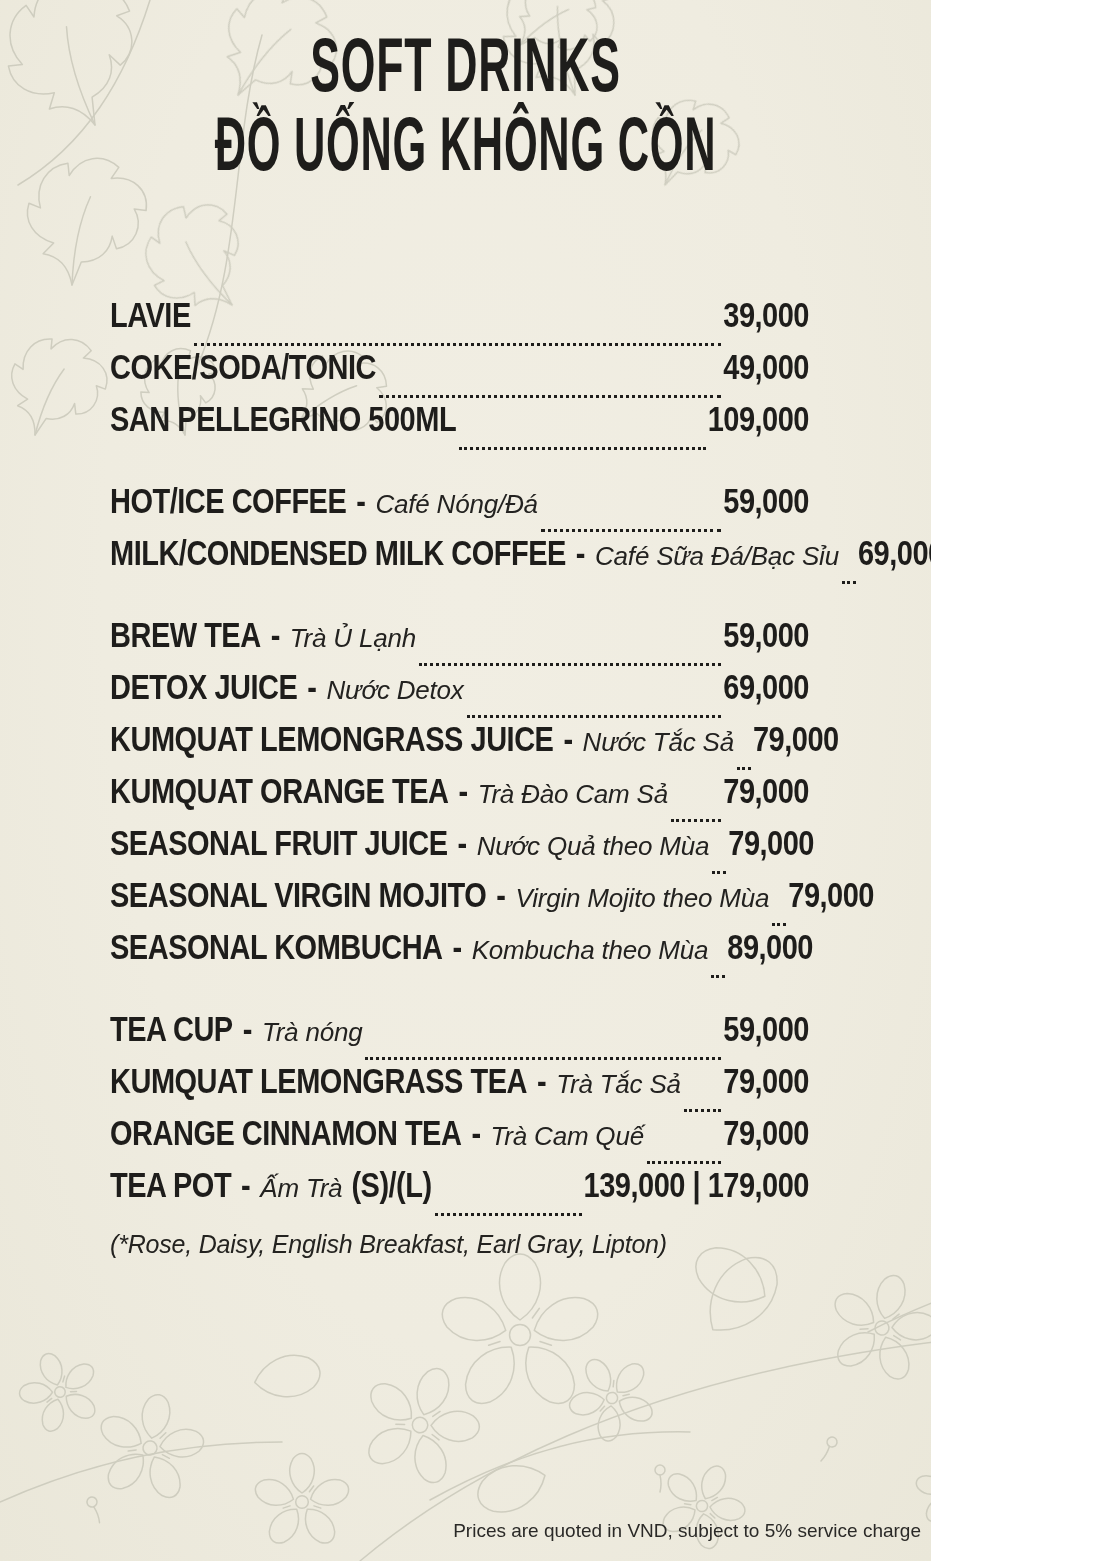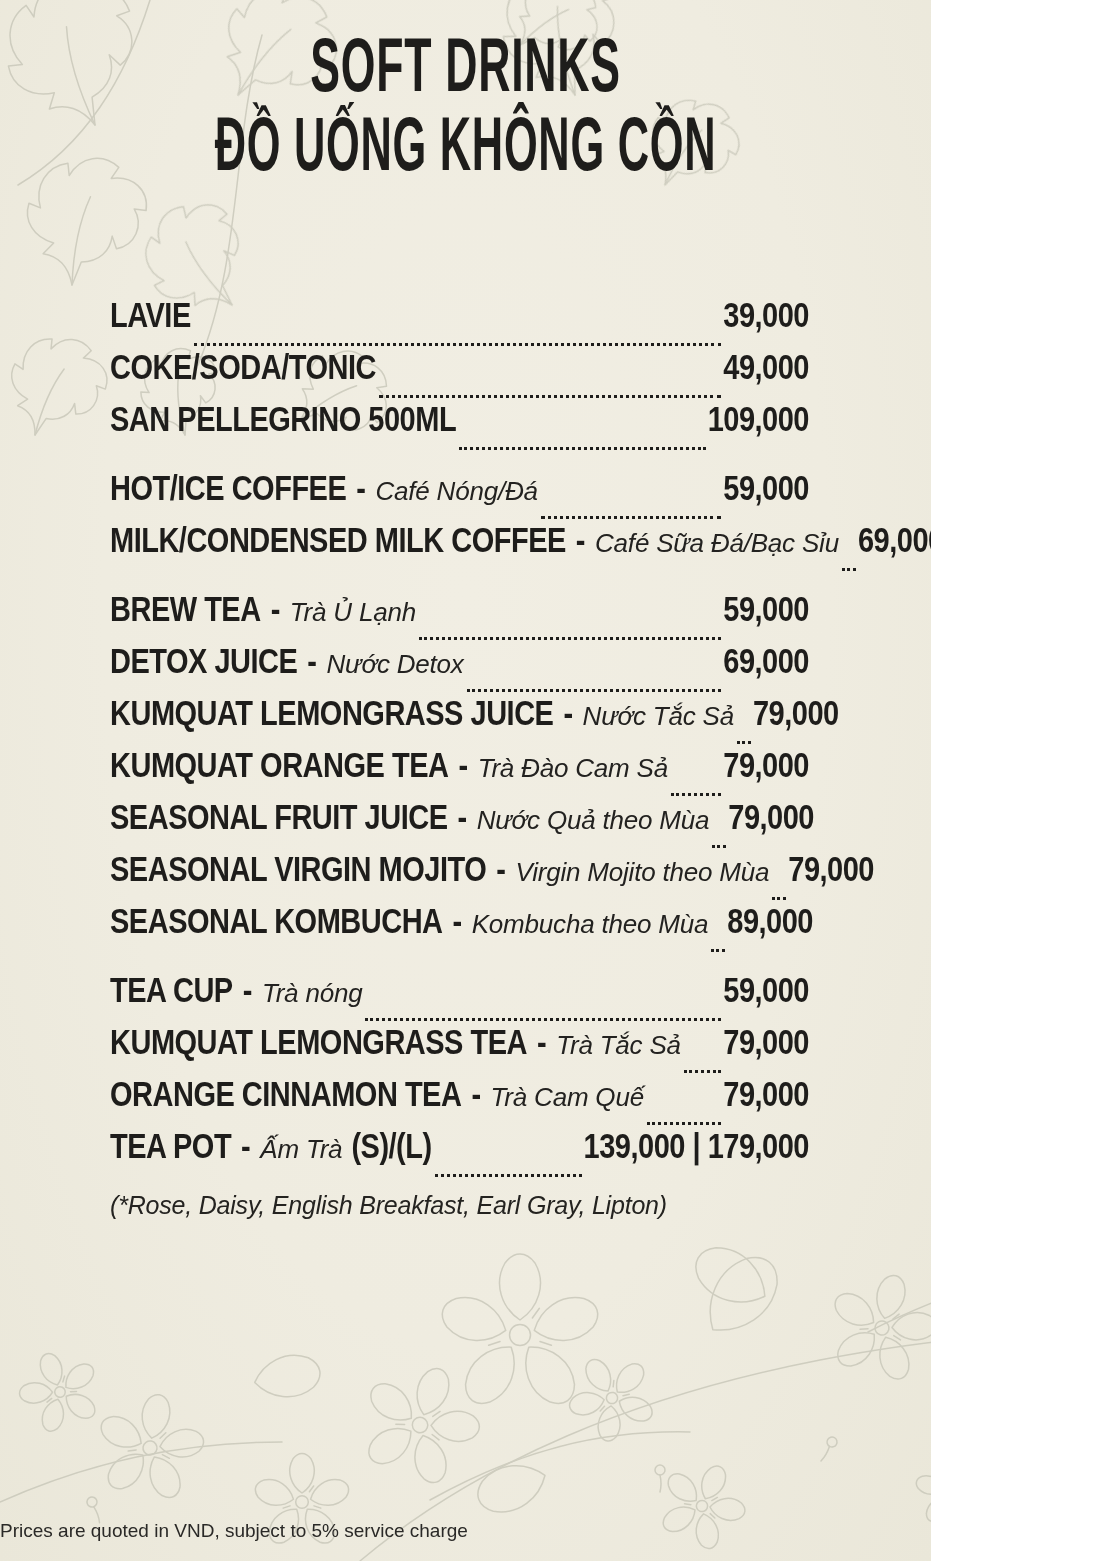--- a/index.html
+++ b/index.html
@@ -21,21 +21,21 @@
   .title-block{position:absolute;top:30px;left:0;width:100%;text-align:center;z-index:2;}
   .title-line{
     display:block;font-weight:700;font-size:62px;line-height:74px;
     letter-spacing:1px;white-space:nowrap;
   }
   .title-en{transform:scale(0.72,1.22);transform-origin:50% 60%;}
   .title-vi{transform:scale(0.70,1.22);transform-origin:50% 55%;margin-top:4px;}
 
   
   .menu{position:absolute;top:303px;left:110px;right:122px;z-index:2;}
-  .menu-group + .menu-group{margin-top:17px;}
+  .menu-group + .menu-group{margin-top:30px;}
   .menu-row{display:flex;align-items:baseline;height:52px;white-space:nowrap;}
   .row-name{display:inline-flex;align-items:baseline;white-space:nowrap;}
   .name-en,.name-suffix,.row-price,.name-sep{
     display:inline-block;font-weight:700;font-size:29px;line-height:1;
     letter-spacing:-0.5px;transform:scaleY(1.22);transform-origin:50% 78%;
   }
   .name-sep{margin:0 10px;}
   .name-suffix{margin-left:9px;}
   .name-vi{
     display:inline-block;font-style:italic;font-weight:500;font-size:26px;line-height:1;
@@ -45,21 +45,21 @@
     flex:1 1 auto;min-width:14px;align-self:flex-end;
     border-bottom:3.4px dotted #1e1d1b;
     margin:0 2px 9px 3px;
   }
   .row-price{letter-spacing:-0.5px;}
   .group-note{
     font-style:italic;font-size:25px;color:#242320;margin-top:5px;letter-spacing:-0.2px;
   }
 
   
-  .footer{position:absolute;left:0;right:10px;bottom:19px;text-align:left;z-index:2;}
+  .footer{position:absolute;left:0;right:10px;bottom:19px;text-align:right;z-index:2;}
   .footer-en{font-size:19px;color:#2a2927;}
   .footer-vi{font-size:19px;font-style:italic;color:#2a2927;margin-top:7px;}
 </style>
 </head>
 <body>
 
 <div class="page">
 
   <svg class="decor" width="1105" height="1561" viewBox="0 0 1105 1561" aria-hidden="true">
     <defs>

